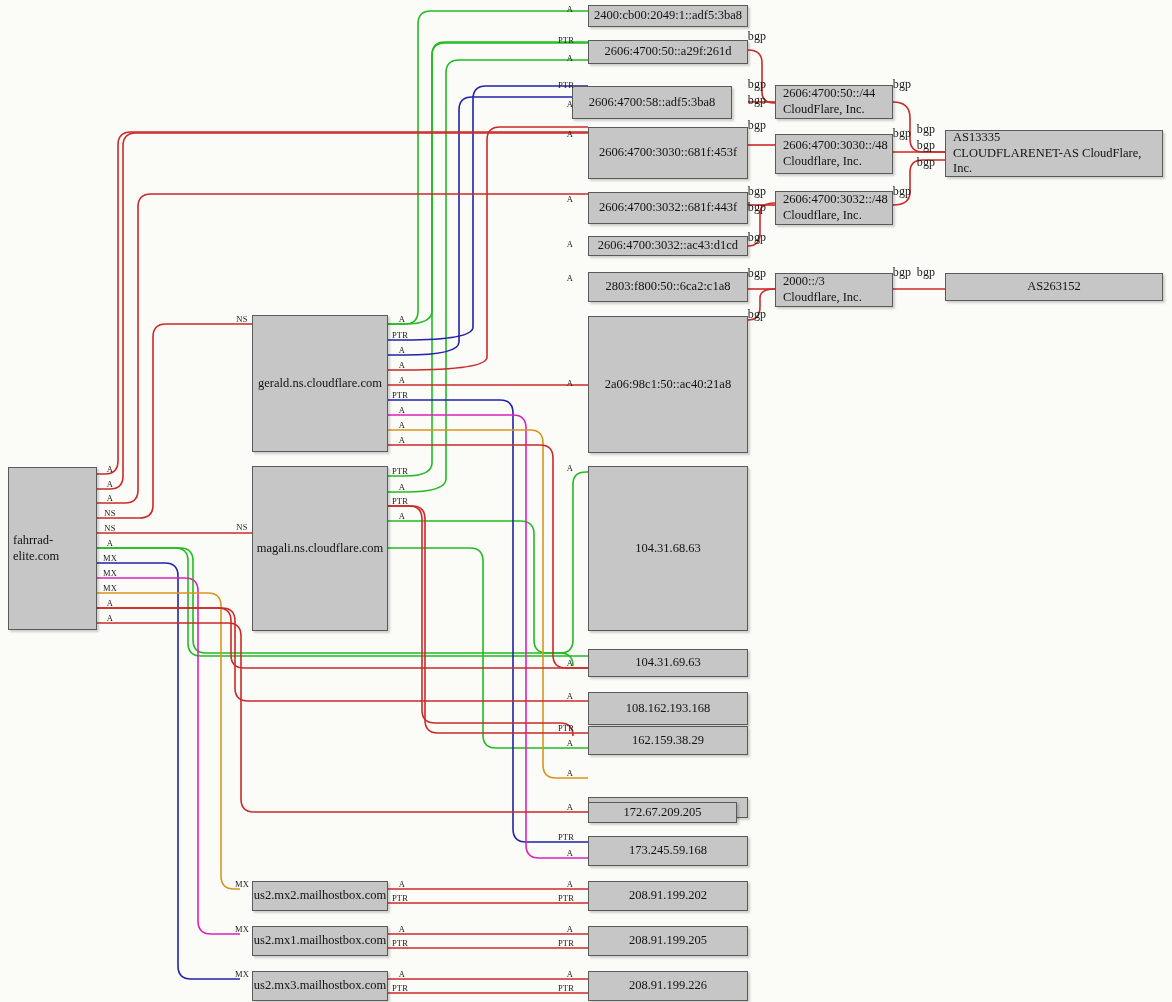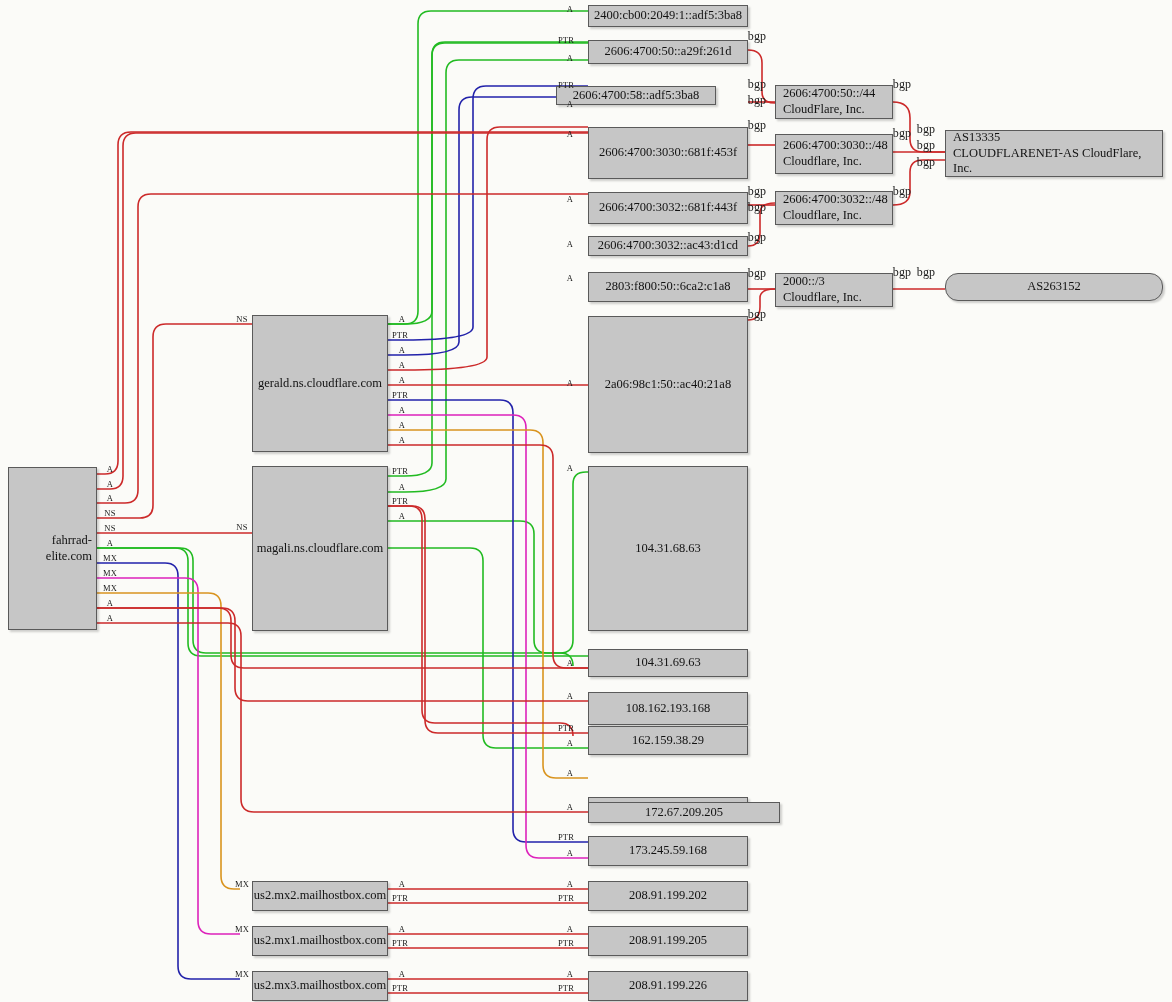--- a/index.html
+++ b/index.html
@@ -13,21 +13,21 @@
   #canvas{position:absolute;left:0;top:0;width:1172px;height:1002px;}
   .edge-layer{position:absolute;left:0;top:0;width:1172px;height:1002px;pointer-events:none;}
   .node{
     position:absolute;
     background:#c6c6c6;
     border:1px solid #5a5a5a;
     box-shadow:2px 2px 2px rgba(0,0,0,0.18);
     display:flex;
     align-items:center;
     justify-content:center;
-    text-align:right;
+    text-align:left;
     color:#121212;
     font-size:12.5px;
     line-height:1.25;
     box-sizing:border-box;
     white-space:pre-line;
     padding:1px 4px;
   }
   .node.left-align{justify-content:flex-start;text-align:left;padding-left:7px;}
   .elabel{
     position:absolute;
@@ -116,47 +116,47 @@
 
     <path class="e red" d="M893,102 Q910,102 910,118 V139 Q910,152 923,152 H945"></path>
     <path class="e red" d="M893,152 H945"></path>
     <path class="e red" d="M893,205 Q910,205 910,192 V172 Q910,160 923,160 H945"></path>
     <path class="e red" d="M893,289 H945"></path>
   </svg>
 
   <div class="nodes">
       <div class="node" style="left: 588px; top: 5px; width: 160px; height: 22px;">2400:cb00:2049:1::adf5:3ba8</div>
       <div class="node" style="left: 588px; top: 40px; width: 160px; height: 24px;">2606:4700:50::a29f:261d</div>
-      <div class="node" style="left: 556px; top: 86px; width: 160px; height: 19px;">2606:4700:58::adf5:3ba8</div>
+      <div class="node" style="left: 572px; top: 86px; width: 160px; height: 33px;">2606:4700:58::adf5:3ba8</div>
       <div class="node" style="left: 588px; top: 127px; width: 160px; height: 52px;">2606:4700:3030::681f:453f</div>
       <div class="node" style="left: 588px; top: 192px; width: 160px; height: 32px;">2606:4700:3032::681f:443f</div>
       <div class="node" style="left: 588px; top: 236px; width: 160px; height: 20px;">2606:4700:3032::ac43:d1cd</div>
       <div class="node" style="left: 588px; top: 272px; width: 160px; height: 30px;">2803:f800:50::6ca2:c1a8</div>
       <div class="node" style="left: 588px; top: 316px; width: 160px; height: 137px;">2a06:98c1:50::ac40:21a8</div>
       <div class="node" style="left: 588px; top: 466px; width: 160px; height: 165px;">104.31.68.63</div>
       <div class="node" style="left: 588px; top: 649px; width: 160px; height: 28px;">104.31.69.63</div>
       <div class="node" style="left: 588px; top: 692px; width: 160px; height: 33px;">108.162.193.168</div>
       <div class="node" style="left: 588px; top: 726px; width: 160px; height: 29px;">162.159.38.29</div>
       <div class="node" style="left: 588px; top: 769px; width: 160px; height: 21px; margin-top: 28px;">172.64.33.168</div>
-      <div class="node" style="left: 588px; top: 802px; width: 192px; height: 21px;">172.67.209.205</div>
+      <div class="node" style="left: 588px; top: 802px; width: 149px; height: 21px;">172.67.209.205</div>
       <div class="node" style="left: 588px; top: 836px; width: 160px; height: 30px;">173.245.59.168</div>
       <div class="node" style="left: 588px; top: 881px; width: 160px; height: 30px;">208.91.199.202</div>
       <div class="node" style="left: 588px; top: 926px; width: 160px; height: 30px;">208.91.199.205</div>
       <div class="node" style="left: 588px; top: 971px; width: 160px; height: 30px;">208.91.199.226</div>
       <div class="node left-align" style="left: 775px; top: 85px; width: 118px; height: 34px;">2606:4700:50::/44
 CloudFlare, Inc.</div>
       <div class="node left-align" style="left: 775px; top: 134px; width: 118px; height: 40px;">2606:4700:3030::/48
 Cloudflare, Inc.</div>
       <div class="node left-align" style="left: 775px; top: 191px; width: 118px; height: 34px;">2606:4700:3032::/48
 Cloudflare, Inc.</div>
       <div class="node left-align" style="left: 775px; top: 273px; width: 118px; height: 34px;">2000::/3
 Cloudflare, Inc.</div>
       <div class="node left-align" style="left: 945px; top: 130px; width: 218px; height: 47px;">AS13335
 CLOUDFLARENET-AS CloudFlare, Inc.</div>
-      <div class="node" style="left: 945px; top: 273px; width: 218px; height: 28px; border-radius: 13px;">AS263152</div>
+      <div class="node" style="left: 945px; top: 273px; width: 218px; height: 28px;">AS263152</div>
       <div class="node" style="left: 8px; top: 467px; width: 89px; height: 163px;">fahrrad-elite.com</div>
       <div class="node" style="left: 252px; top: 315px; width: 136px; height: 137px;">gerald.ns.cloudflare.com</div>
       <div class="node" style="left: 252px; top: 466px; width: 136px; height: 165px;">magali.ns.cloudflare.com</div>
       <div class="node" style="left: 252px; top: 881px; width: 136px; height: 30px;">us2.mx2.mailhostbox.com</div>
       <div class="node" style="left: 252px; top: 926px; width: 136px; height: 30px;">us2.mx1.mailhostbox.com</div>
       <div class="node" style="left: 252px; top: 971px; width: 136px; height: 30px;">us2.mx3.mailhostbox.com</div>
     </div>
   <div class="labels">
       <span class="elabel" style="left: 570px; top: 14px;">A</span>
       <span class="elabel" style="left: 566px; top: 45px;">PTR</span>

